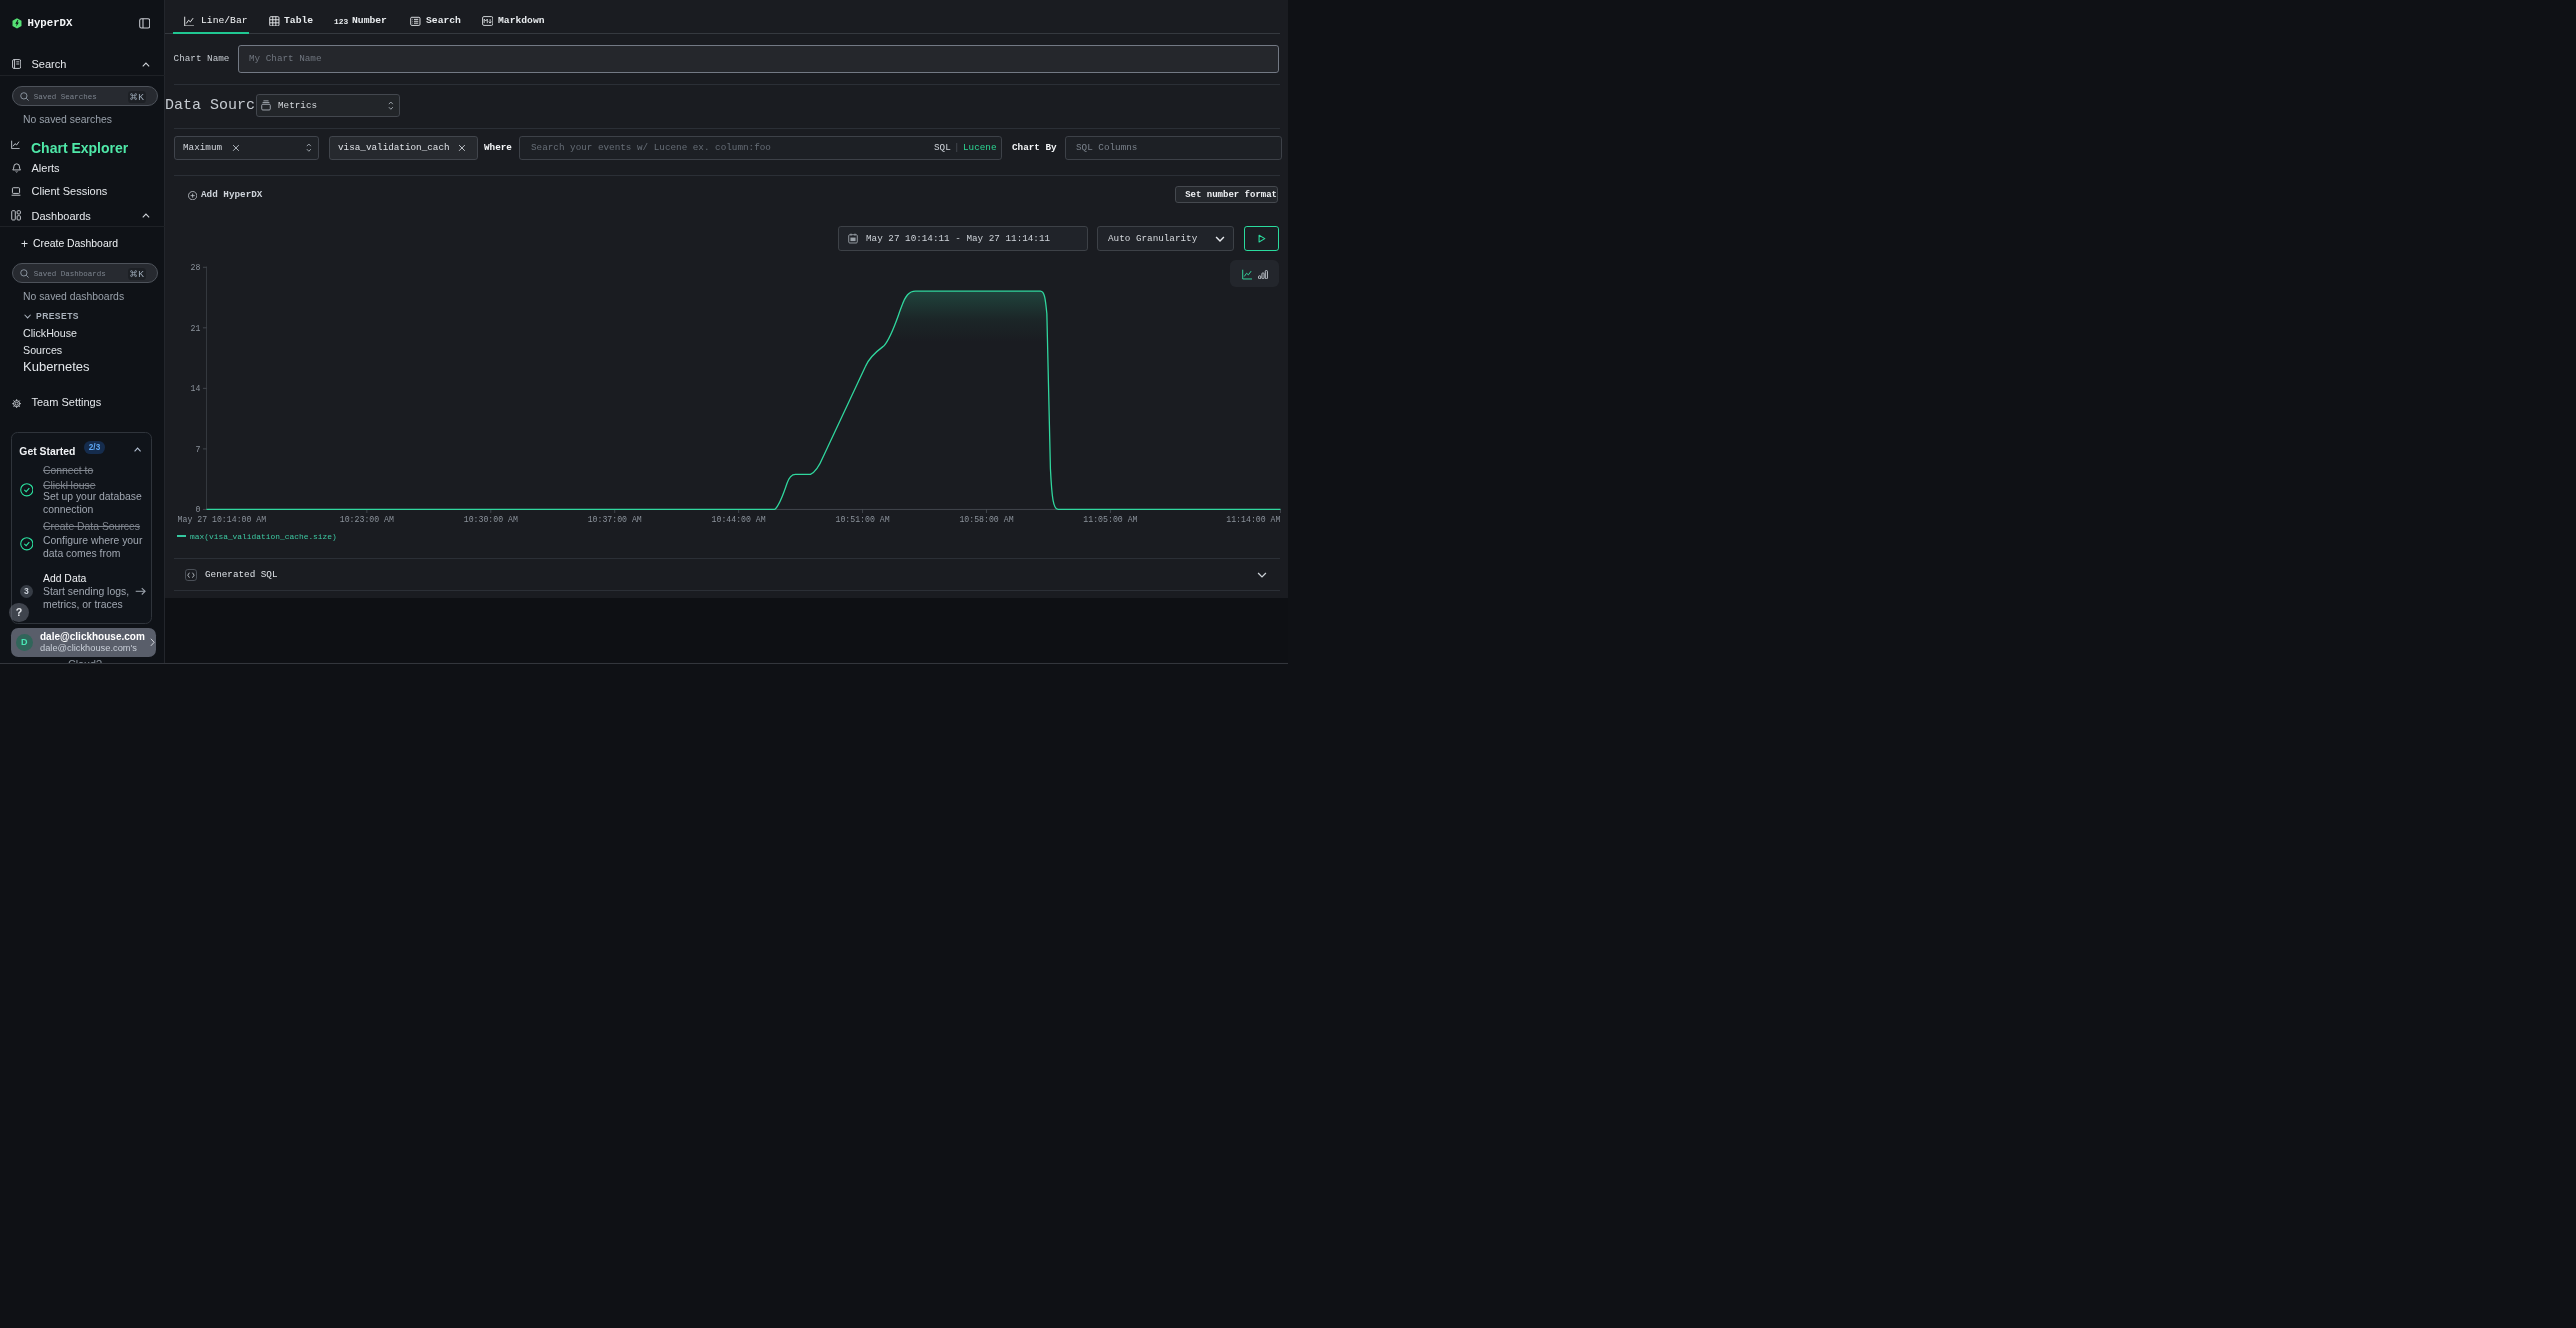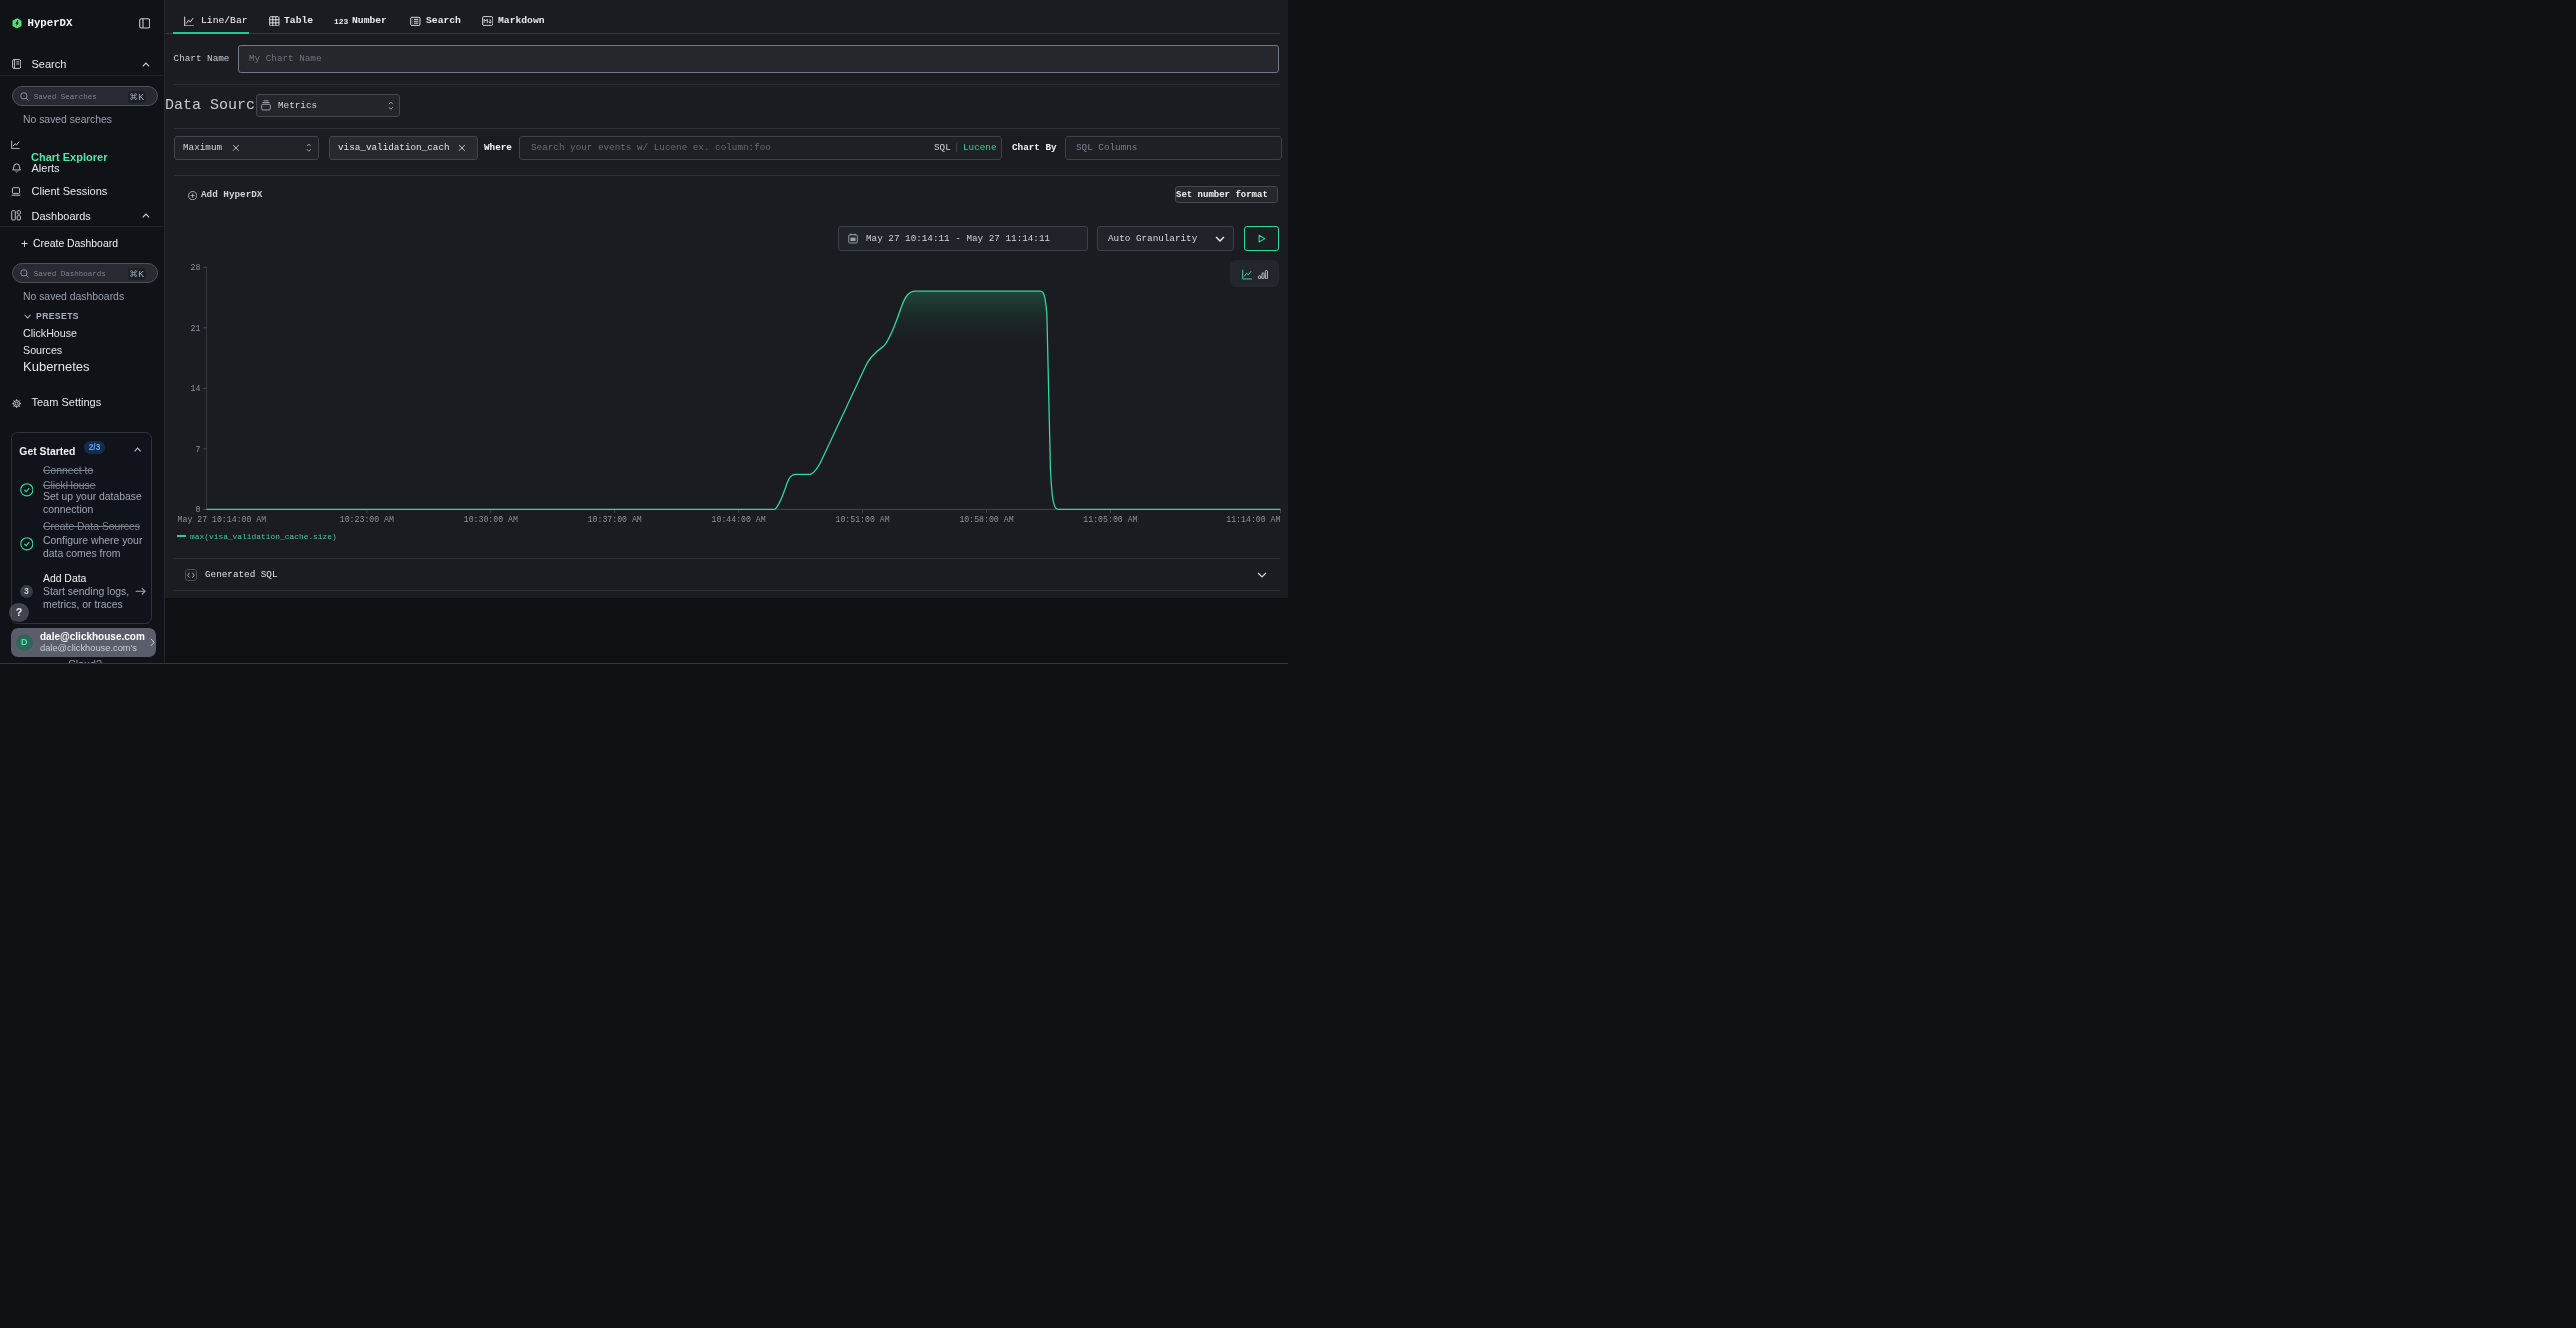--- a/index.html
+++ b/index.html
@@ -99,21 +99,21 @@
   <div class="ctl" style="left:900px;top:136px;width:217px;height:24px;background:#1d2025;border-color:#3d4148"></div>
   <div class="abs mono" style="left:911px;top:143px;font-size:9.3px;line-height:10.7px;color:#79808a">SQL Columns</div>
   <div class="divider" style="top:175px"></div>
 
   <svg class="abs" style="left:22.5px;top:191px" width="9.3" height="9.3" viewBox="0 0 13 13" fill="none" stroke="#c9ced5" stroke-width="1.1">
       <circle cx="6.5" cy="6.5" r="5.8"></circle>
       <line x1="6.5" y1="3.6" x2="6.5" y2="9.4"></line>
       <line x1="3.6" y1="6.5" x2="9.4" y2="6.5"></line>
     </svg>
   <div class="abs mono" style="left:36px;top:190px;font-size:9.3px;line-height:10.7px;font-weight:700;color:#ced3da">Add HyperDX</div>
-  <div class="abs" style="left:1010px;top:186px;width:103px;height:17px;border:0.7px solid #45494f;border-radius:2.9px;background:#24272c;text-align:left"><span class="mono" style="font-size:9px;line-height:15.7px;font-weight:700;color:#f0f2f5">Set number format</span></div>
+  <div class="abs" style="left:1010px;top:186px;width:103px;height:17px;border:0.7px solid #45494f;border-radius:2.9px;background:#24272c;text-align:right"><span class="mono" style="font-size:9px;line-height:15.7px;font-weight:700;color:#f0f2f5">Set number format</span></div>
 
   <div class="ctl" style="left:673px;top:226px;width:250px;height:25px;background:#202329;border-color:#3d4147"></div>
   <svg class="abs" style="left:683px;top:233px" width="10" height="10.7" viewBox="0 0 14 15" fill="none" stroke="#9aa1a8" stroke-width="1.3">
       <rect x="1" y="2.4" width="12" height="11.6" rx="1.5"></rect>
       <line x1="4.2" y1="0.8" x2="4.2" y2="3.8"></line>
       <line x1="9.8" y1="0.8" x2="9.8" y2="3.8"></line>
       <rect x="3.4" y="6.4" width="7.2" height="5" fill="#9aa1a8" stroke="none"></rect>
     </svg>
   <div class="abs mono" style="left:701px;top:234px;font-size:9.3px;line-height:10.7px;color:#ced3d9">May 27 10:14:11 - May 27 11:14:11</div>
   <div class="ctl" style="left:932px;top:226px;width:137px;height:25px;background:#202329;border-color:#3d4147"></div>
@@ -240,21 +240,21 @@
         </svg>
       <div class="abs" style="left:10.4px;top:1.4px;font-size:8.6px;line-height:9.3px;color:#a9b7c6;font-weight:500">K</div>
     </div>
   </div>
   <div class="abs" style="left:23px;top:115px;font-size:10.4px;line-height:10.7px;color:#99a1ab">No saved searches</div>
 
   <svg class="abs" style="left:11.4px;top:140px" width="9.3" height="9.3" viewBox="0 0 14 14" fill="none" stroke="#c3c9d1" stroke-width="1.4">
       <polyline points="1,1 1,13 13,13"></polyline>
       <polyline points="3,9.5 6,5.5 8.5,7.5 12,2.5"></polyline>
     </svg>
-  <div class="abs" style="left:31px;top:152px;height:11.4px;line-height:11.4px;font-size:11px;font-weight:700;color:#4fe8a8">Chart Explorer</div>
+  <div class="abs" style="left:31px;top:143px;height:11.4px;line-height:11.4px;font-size:14px;font-weight:700;color:#4fe8a8">Chart Explorer</div>
   <svg class="abs" style="left:12px;top:163px" width="9.3" height="10" viewBox="0 0 13 14" fill="none" stroke="#ccd0d6" stroke-width="1.3">
       <path d="M6.5 1.2 a4 4.2 0 0 1 4 4.2 c0 2.6 0.9 3.6 1.5 4.3 H1 c0.6-0.7 1.5-1.7 1.5-4.3 a4 4.2 0 0 1 4-4.2 Z"></path>
       <path d="M5.2 12 a1.5 1.5 0 0 0 2.6 0"></path>
     </svg>
   <div class="abs" style="left:31.5px;top:163px;height:11.4px;line-height:11.4px;font-size:11px;color:#e5e8ec">Alerts</div>
   <svg class="abs" style="left:11.4px;top:187px" width="10" height="9.3" viewBox="0 0 14 13" fill="none" stroke="#ccd0d6" stroke-width="1.3">
       <rect x="2" y="1" width="10" height="8" rx="1.2"></rect>
       <path d="M0.8 11.5 H13.2"></path>
     </svg>
   <div class="abs" style="left:31.5px;top:186px;height:11.4px;line-height:11.4px;font-size:11px;color:#e5e8ec">Client Sessions</div>

